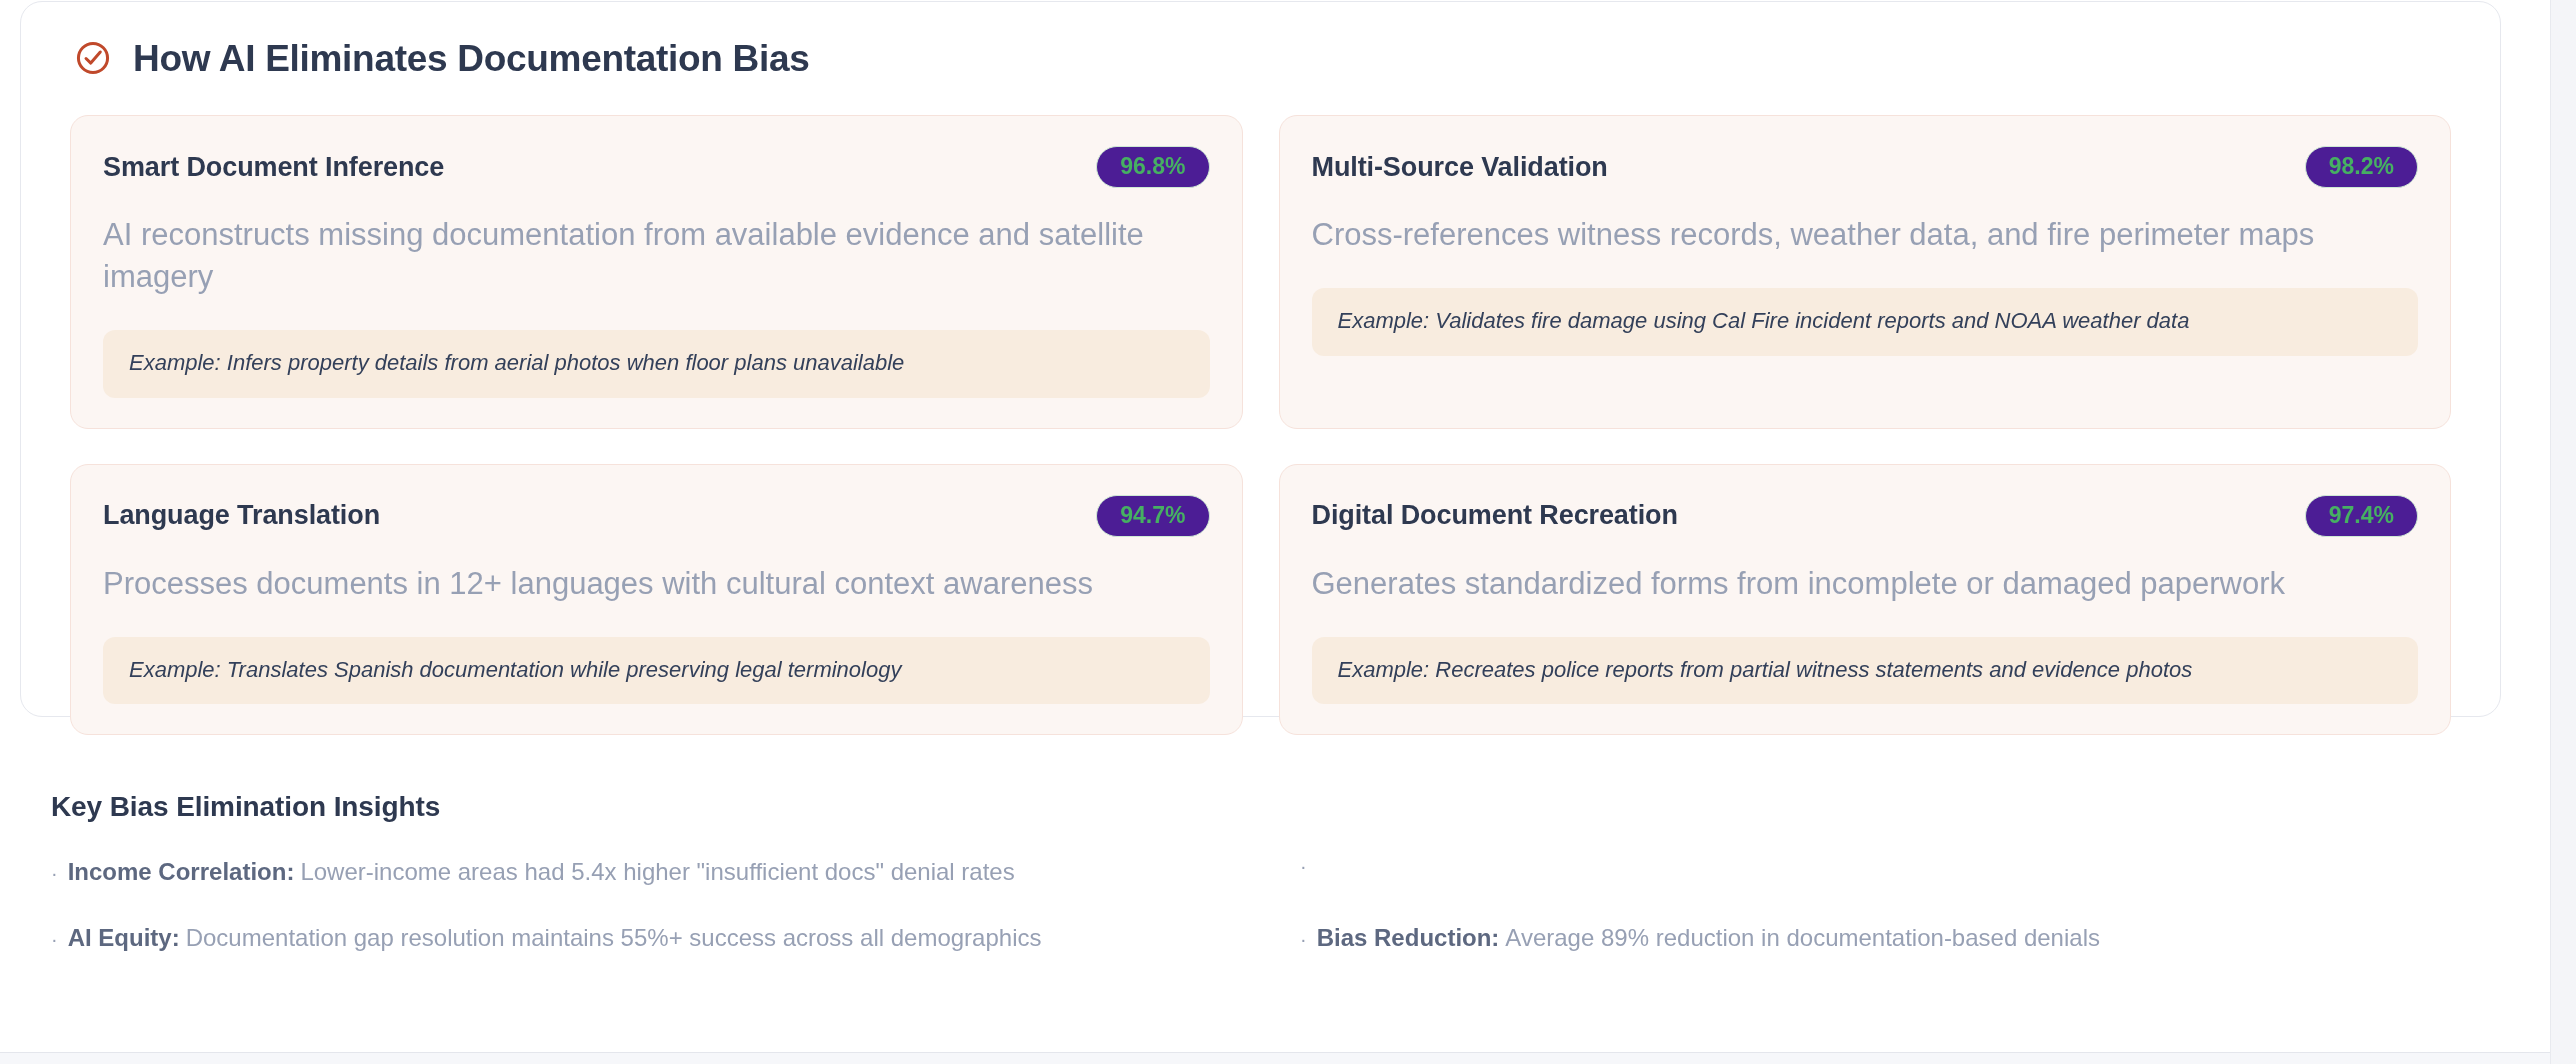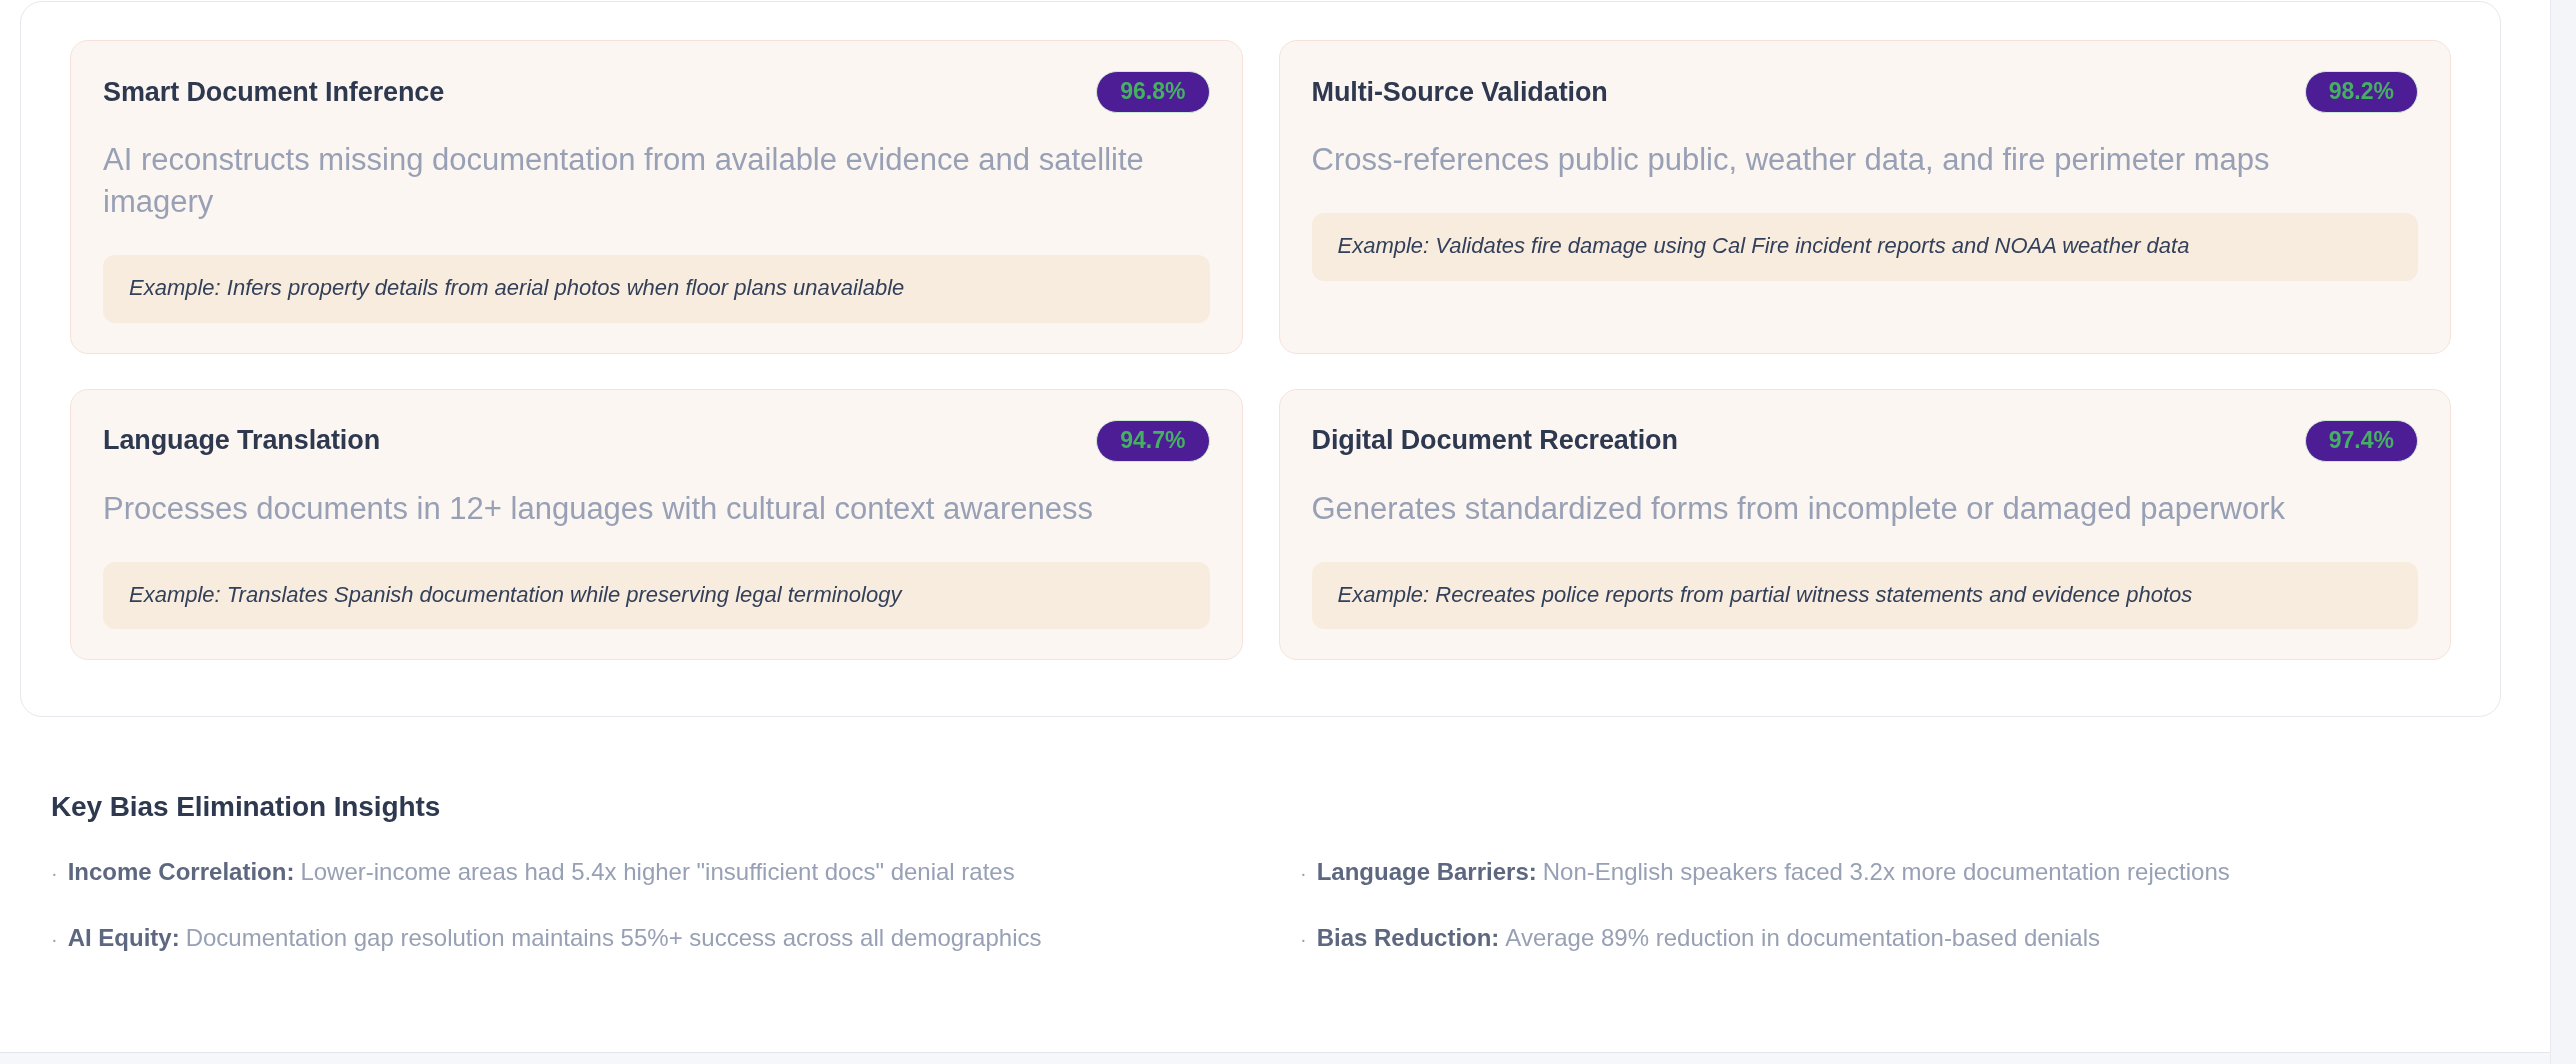--- a/index.html
+++ b/index.html
@@ -219,40 +219,47 @@
 </style>
 </head>
 <body>
 
 <div class="viewport">
 
   <div class="page">
 
     <section class="panel">
 
+      <header class="panel-header">
+        <svg class="check-circle-icon" viewBox="0 0 24 24" fill="none" aria-hidden="true">
+          <circle cx="12" cy="12" r="9.2" stroke="#c0492b" stroke-width="1.9" fill="none"></circle>
+          <path d="M7.6 12.3 L10.6 15.2 L16.6 8.2" stroke="#c0492b" stroke-width="1.9" stroke-linecap="round" stroke-linejoin="round" fill="none"></path>
+        </svg>
+        <h1 class="panel-title">How AI Eliminates Documentation Bias</h1>
+      </header>
 
       <div class="card-grid">
 
         <article class="feature-card">
           <div class="card-top">
             <h2 class="card-title">Smart Document Inference</h2>
             <span class="accuracy-badge">96.8%</span>
           </div>
           <p class="card-desc">AI reconstructs missing documentation from available evidence and satellite imagery</p>
           <div class="example-box">
             <p class="example-text">Example: Infers property details from aerial photos when floor plans unavailable</p>
           </div>
         </article>
 
         <article class="feature-card">
           <div class="card-top">
             <h2 class="card-title">Multi-Source Validation</h2>
             <span class="accuracy-badge">98.2%</span>
           </div>
-          <p class="card-desc">Cross-references public public, weather data, and fire perimeter maps</p>
+          <p class="card-desc">Cross-references witness records, weather data, and fire perimeter maps</p>
           <div class="example-box">
             <p class="example-text">Example: Validates fire damage using Cal Fire incident reports and NOAA weather data</p>
           </div>
         </article>
 
         <article class="feature-card">
           <div class="card-top">
             <h2 class="card-title">Language Translation</h2>
             <span class="accuracy-badge">94.7%</span>
           </div>
@@ -281,21 +288,20 @@
 
       <div class="insight-grid">
 
         <div class="insight-item">
           <span class="insight-bullet">·</span>
           <span><span class="insight-label">Income Correlation:</span><span class="insight-text">Lower-income areas had 5.4x higher "insufficient docs" denial rates</span></span>
         </div>
 
         <div class="insight-item">
           <span class="insight-bullet">·</span>
-          <span><span class="insight-label">Language Barriers:</span><span class="insight-text">Non-English speakers faced 3.2x more documentation rejections</span></span>
         </div>
 
         <div class="insight-item">
           <span class="insight-bullet">·</span>
           <span><span class="insight-label">AI Equity:</span><span class="insight-text">Documentation gap resolution maintains 55%+ success across all demographics</span></span>
         </div>
 
         <div class="insight-item">
           <span class="insight-bullet">·</span>
           <span><span class="insight-label">Bias Reduction:</span><span class="insight-text">Average 89% reduction in documentation-based denials</span></span>

